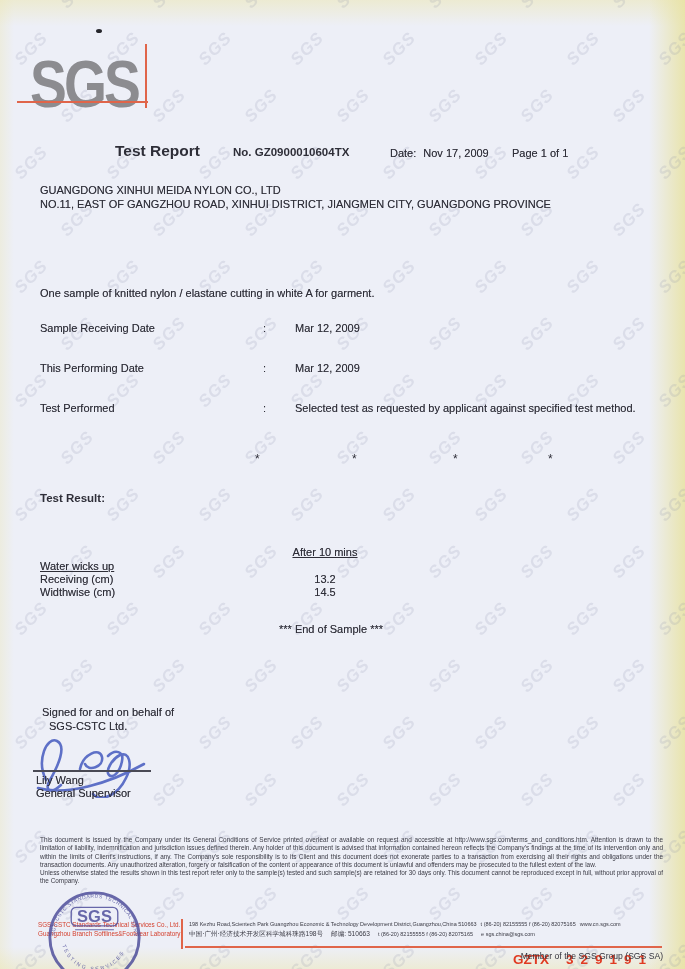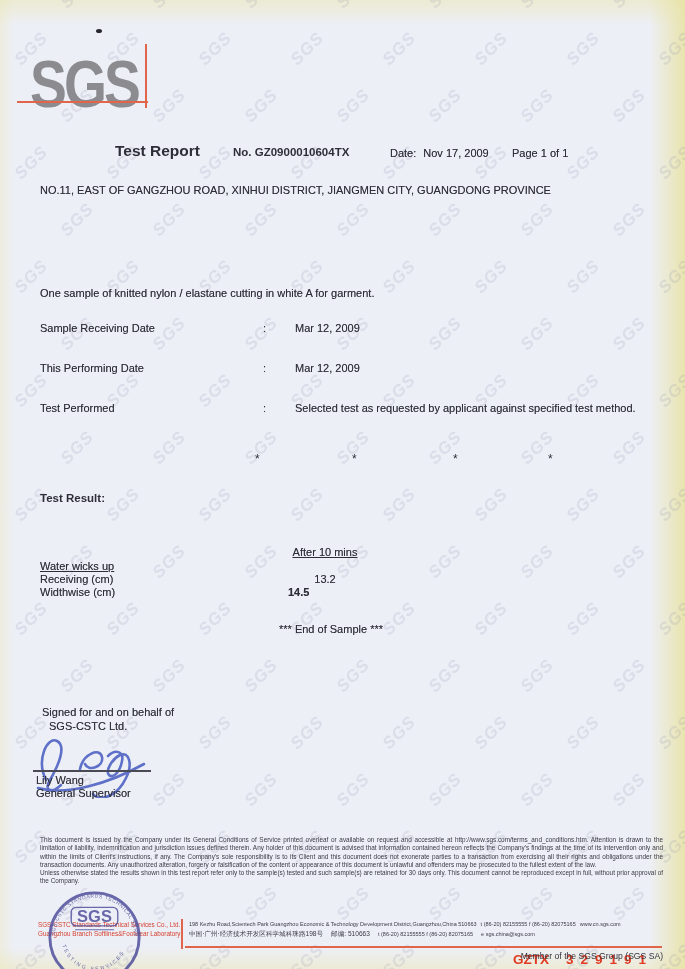--- a/index.html
+++ b/index.html
@@ -58,21 +58,21 @@
   .star { top:452px; font-size:12px; color:#2e2e38; }
   .st1 { left:255px; } .st2 { left:352px; } .st3 { left:453px; } .st4 { left:548px; }
 
   .res-head   { left:40px;  top:492px; font-size:11.5px; font-weight:bold; }
   .res-method { left:40px;  top:516px; }
   .res-col    { left:288px; top:545px; width:74px; text-align:center; }
   .res-group  { left:40px;  top:559px; }
   .res-lab1   { left:40px;  top:572px; }
   .res-val1   { left:288px; top:572px; width:74px; text-align:center; }
   .res-lab2   { left:40px;  top:585px; }
-  .res-val2   { left:288px; top:585px; width:74px; text-align:left;font-weight:bold; }
+  .res-val2   { left:288px; top:585px; width:74px; text-align:center; }
   .res-end    { left:0;     top:622px; width:662px; text-align:center; }
 
   .sig1 { left:42px; top:705px;text-align:right; }
   .sig2 { left:49px; top:719px; }
   .sig-svg { left:28px; top:726px; }
   .sig-rule { left:33px; top:770px; width:118px; height:1.5px; background:#4a4a55; }
   .sig-name { left:36px; top:773px; }
   .sig-title{ left:36px; top:786px; }
 
   .disclaimer {
@@ -256,20 +256,21 @@
     <div class="abs crop-v"></div>
 
     <div class="abs hdr-title">Test Report</div>
     <div class="abs hdr-no">No. GZ0900010604TX</div>
     <div class="abs hdr-date txt">
       <span class="lab">Date:</span><span>Nov 17, 2009</span>
     </div>
     <div class="abs hdr-page txt">Page 1 of 1</div>
 
     <div class="abs client txt">
+      <div>GUANGDONG XINHUI MEIDA NYLON CO., LTD</div>
       <div>NO.11, EAST OF GANGZHOU ROAD, XINHUI DISTRICT, JIANGMEN CITY, GUANGDONG PROVINCE</div>
     </div>
 
     <div class="abs sampledesc txt">One sample of knitted nylon / elastane cutting in white A for garment.</div>
 
     <div class="abs details txt">
       <div class="detail-row">
         <span class="lab">Sample Receiving Date</span><span class="sep">:</span><span class="val">Mar 12, 2009</span>
       </div>
       <div class="detail-row">

